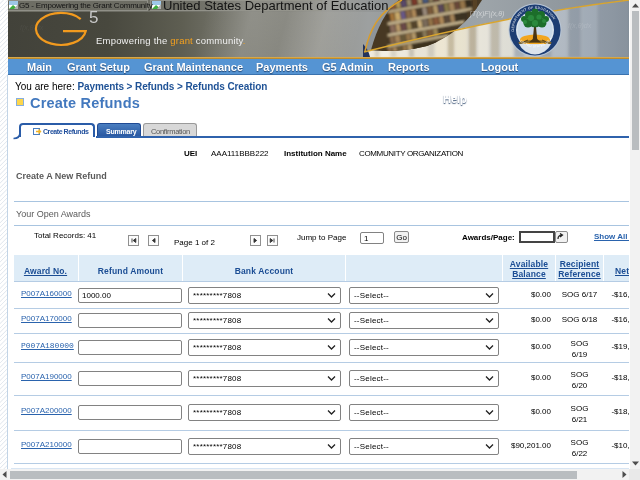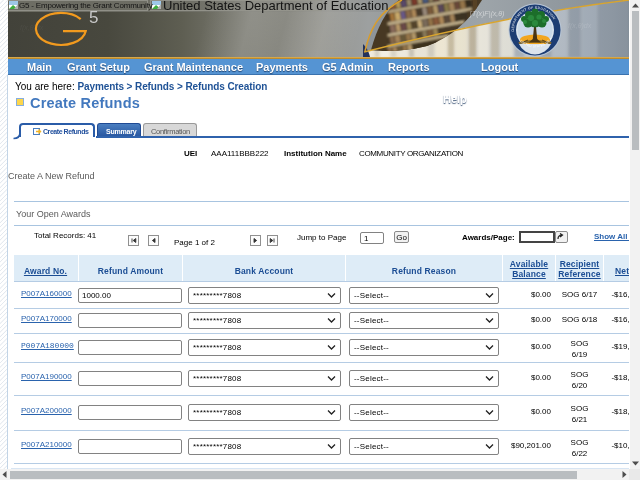--- a/index.html
+++ b/index.html
@@ -274,20 +274,21 @@
       </svg>
     <svg class="brokenimg" style="left:144px;">
         <rect x="0" y="0" width="9" height="8" fill="#fff"></rect>
         <rect x="0" y="0" width="9" height="4" fill="#9ec7e8"></rect>
         <path d="M0,8 L4,4 L9,8 Z" fill="#3fae3f"></path>
         <path d="M5,8 L9,3 L9,8 Z" fill="#b0b0b0"></path>
       </svg>
     <div class="alttext" style="left:11px;letter-spacing:-0.2px;">G5 - Empowering the Grant Community</div>
     <div class="alttext" style="left:155px;font-size:13px;top:0.5px;">United States Department of Education</div>
     <div id="five">5</div>
+    <div id="tagline">Empowering the <b>grant</b> community<b>.</b></div>
   </div>
   <div id="gold"></div>
   <div id="nav">
     <span class="nav" style="left:19px;">Main</span>
     <span class="nav" style="left:59px;">Grant Setup</span>
     <span class="nav" style="left:136px;">Grant Maintenance</span>
     <span class="nav" style="left:248px;">Payments</span>
     <span class="nav" style="left:314px;">G5 Admin</span>
     <span class="nav" style="left:380px;">Reports</span>
     <span class="nav" style="left:435px;margin-top:32px;">Help</span>
@@ -312,21 +313,21 @@
     </div>
   <div class="tab" id="tab3">
       <span>Confirmation</span>
     </div>
   <div id="tabline"></div>
 
   <div class="t8 bold" style="left:184px;top:149px;">UEI</div>
   <div class="t8" style="left:211px;top:149px;">AAA111BBB222</div>
   <div class="t8 bold" style="left:284px;top:149px;">Institution Name</div>
   <div class="t8" style="left:359px;top:149px;letter-spacing:-0.35px;">COMMUNITY ORGANIZATION</div>
-  <div class="t9" style="left:8px;top:171px;">Create A New Refund</div>
+  <div class="t9" style="left:16px;top:171px;font-weight:bold;">Create A New Refund</div>
   <div class="bluline" style="left:14px;top:201px;width:615px;"></div>
   <div class="t9" style="left:16px;top:209px;">Your Open Awards</div>
   <div class="bluline" style="left:14px;top:225px;width:615px;"></div>
 
   <div class="t8" style="left:34px;top:231px;">Total Records: 41</div>
   <div class="pagebtn" style="left:128px;top:235px;">
       <svg width="9" height="9">
         <path d="M3,2.5 v4 M6.8,2.5 l-2.6,2 l2.6,2 Z" stroke="#333" stroke-width="0.9" fill="#333"></path>
       </svg>
     </div>
@@ -359,21 +360,20 @@
   <div id="thead"></div>
   <div class="hsep" style="left:78px;"></div>
   <div class="hsep" style="left:182px;"></div>
   <div class="hsep" style="left:345px;"></div>
   <div class="hsep" style="left:502px;"></div>
   <div class="hsep" style="left:555px;"></div>
   <div class="hsep" style="left:603px;"></div>
   <div class="hd hdu" style="left:13px;width:65px;top:266px;">Award No.</div>
   <div class="hd" style="left:79px;width:103px;top:266px;">Refund Amount</div>
   <div class="hd" style="left:183px;width:162px;top:266px;">Bank Account</div>
-  <div class="hd" style="left:346px;width:156px;top:266px;">Refund Reason</div>
   <div class="hd hdu" style="left:503px;width:52px;top:259px;">Available<br>Balance</div>
   <div class="hd hdu" style="left:556px;width:47px;top:259px;">Recipient<br>Reference</div>
   <div class="hd hdu" style="left:604px;width:40px;top:266px;text-align:left;padding-left:11px;">Net</div>
   <div class="rline" style="top:281px;"></div>
 
   <div class="rline" style="top:308px;"></div>
   <div class="rline" style="top:333px;"></div>
   <div class="rline" style="top:362px;"></div>
   <div class="rline" style="top:395px;"></div>
   <div class="rline" style="top:430px;"></div>

